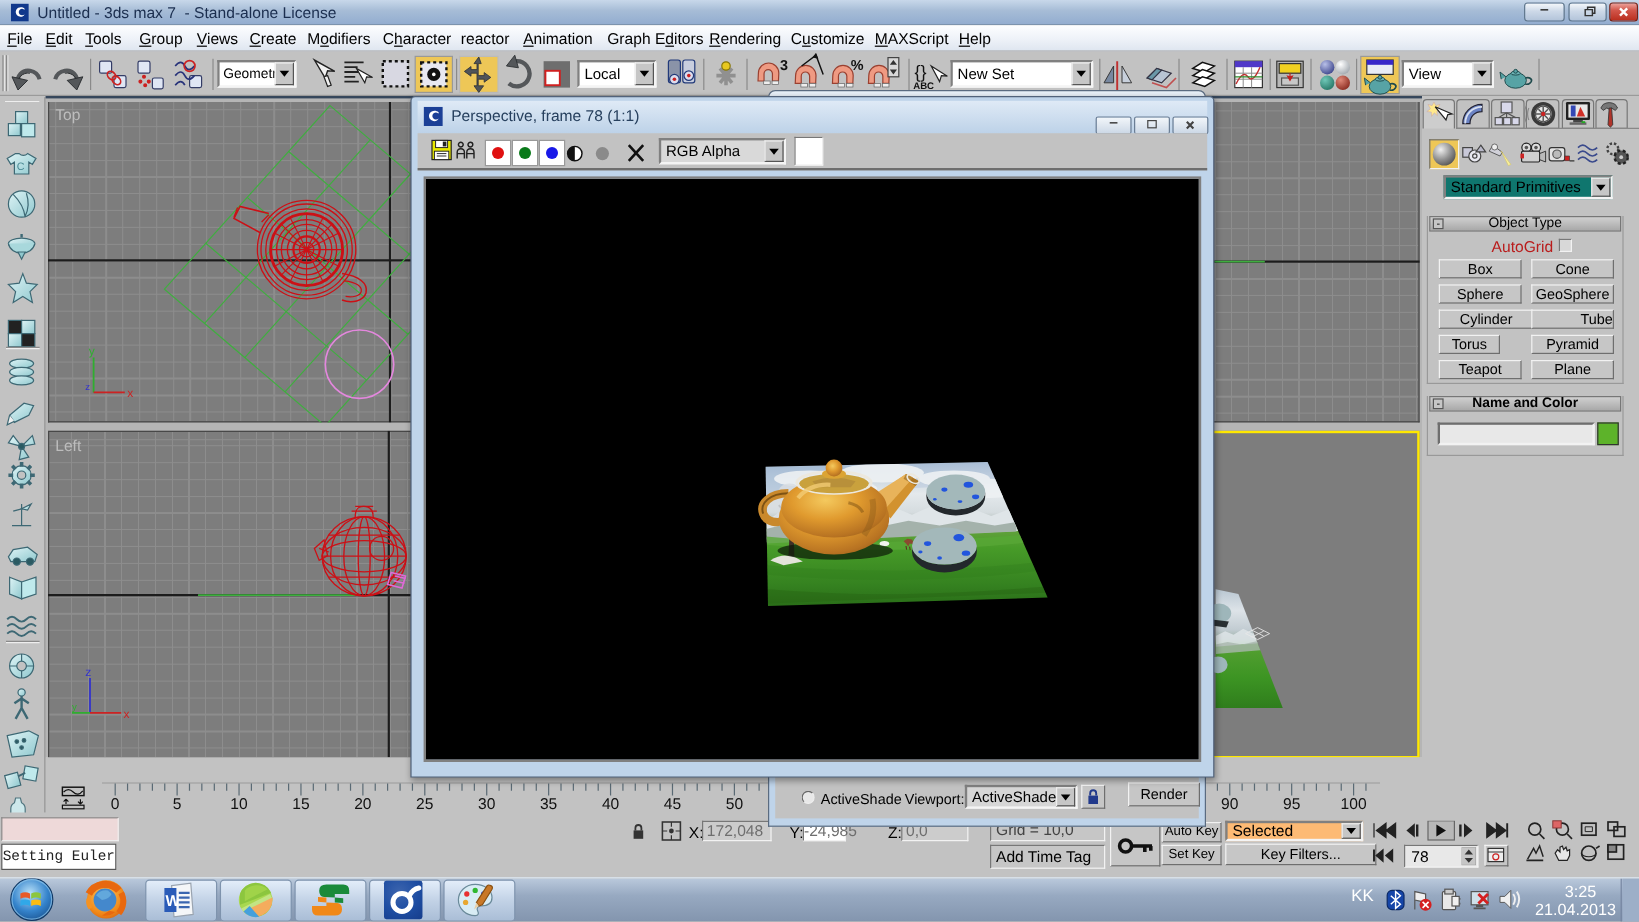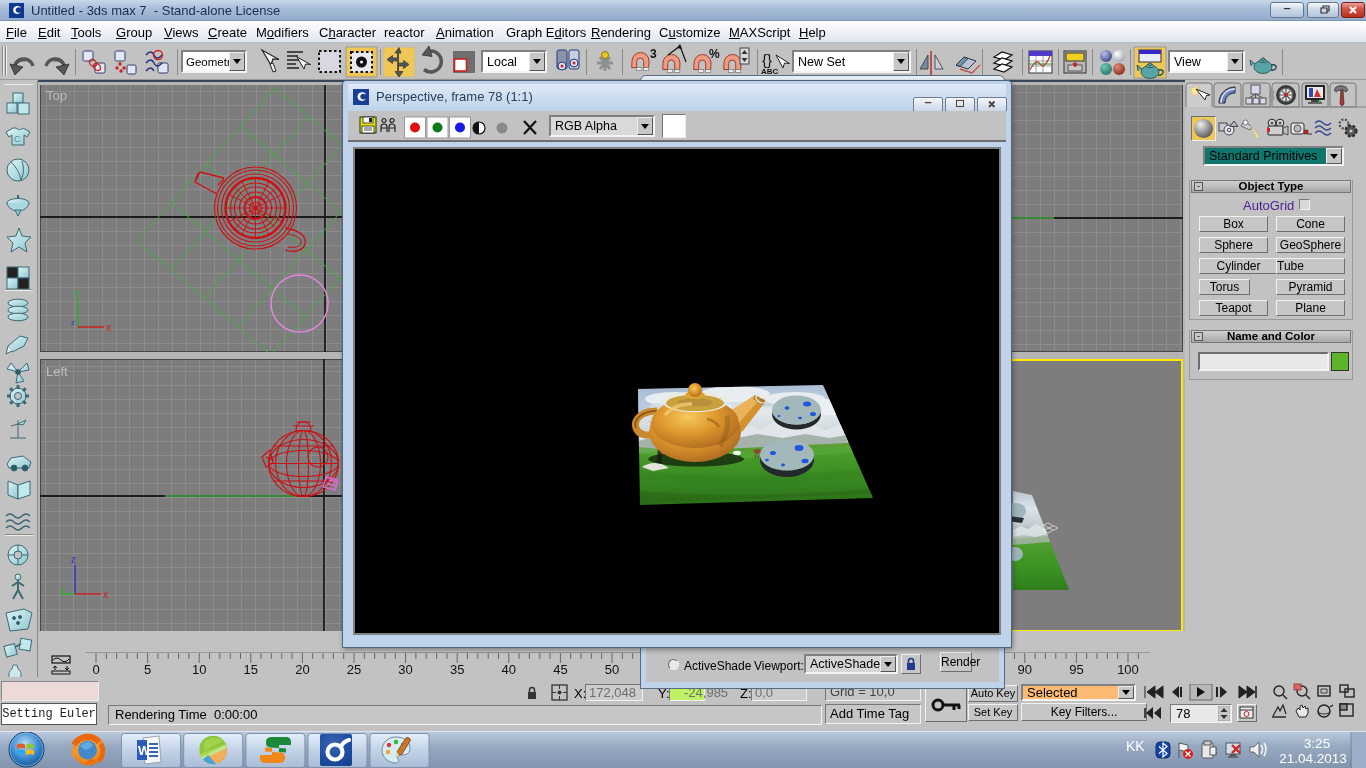--- a/index.html
+++ b/index.html
@@ -594,30 +594,30 @@
         <circle cx="13" cy="13" r="5.5" fill="none" stroke="#222" stroke-width="2" stroke-dasharray="2.5 2"></circle>
         <circle cx="13" cy="13" r="1.6" fill="#ccc"></circle>
     </g>
   </svg>
   <div class="combo abs" style="left:18px;top:66px;width:141px;height:20px;background:#0f766e">
       <span class="txt">Standard Primitives</span>
       <span class="arr"></span>
     </div>
 
   <div class="abs" style="left:4px;top:100px;width:164px;height:140px;border:1px solid #999;border-top:none"></div>
-  <div class="abs" style="left:6px;top:100px;width:160px;height:13px;background:linear-gradient(#d0d0d0,#a8a8a8);border:1px solid #777;font-size:11.5px;font-weight:bold;text-align:center;line-height:11px">Object Type</div>
+  <div class="abs" style="left:6px;top:100px;width:160px;height:13px;background:linear-gradient(#d0d0d0,#a8a8a8);border:1px solid #777;font-size:11.5px;font-weight:normal;text-align:center;line-height:11px">Object Type</div>
   <div class="abs" style="left:9px;top:102px;width:9px;height:9px;background:#c6c6c6;border:1px solid #555;line-height:6px;text-align:center;font-size:9px">-</div>
-  <span class="abs" style="left:58px;top:118px;color:#4c1d95">AutoGrid</span>
+  <span class="abs" style="left:58px;top:118px;color:#b91c1c">AutoGrid</span>
   <div class="abs sunk" style="left:114px;top:119px;width:11px;height:11px;background:#d8d8d8"></div>
   <div class="rais abs" style="left:14px;top:136px;width:69px;height:16px;text-align:center;line-height:14px;font-size:12px">Box</div>
   <div class="rais abs" style="left:91px;top:136px;width:69px;height:16px;text-align:center;line-height:14px;font-size:12px">Cone</div>
   <div class="rais abs" style="left:14px;top:157px;width:69px;height:16px;text-align:center;line-height:14px;font-size:12px">Sphere</div>
   <div class="rais abs" style="left:91px;top:157px;width:69px;height:16px;text-align:center;line-height:14px;font-size:12px">GeoSphere</div>
   <div class="rais abs" style="left:14px;top:178px;width:79px;height:16px;text-align:center;line-height:14px;font-size:12px">Cylinder</div>
-  <div class="rais abs" style="left:91px;top:178px;width:69px;height:16px;text-align:left;line-height:14px;font-size:12px">Tube</div>
+  <div class="rais abs" style="left:91px;top:178px;width:69px;height:16px;text-align:right;line-height:14px;font-size:12px">Tube</div>
   <div class="rais abs" style="left:14px;top:199px;width:51px;height:16px;text-align:center;line-height:14px;font-size:12px">Torus</div>
   <div class="rais abs" style="left:91px;top:199px;width:69px;height:16px;text-align:center;line-height:14px;font-size:12px">Pyramid</div>
   <div class="rais abs" style="left:14px;top:220px;width:69px;height:16px;text-align:center;line-height:14px;font-size:12px">Teapot</div>
   <div class="rais abs" style="left:91px;top:220px;width:69px;height:16px;text-align:center;line-height:14px;font-size:12px">Plane</div>
 
   <div class="abs" style="left:4px;top:250px;width:164px;height:50px;border:1px solid #999;border-top:none"></div>
   <div class="abs" style="left:6px;top:250px;width:160px;height:13px;background:linear-gradient(#d0d0d0,#a8a8a8);border:1px solid #777;font-size:11.5px;font-weight:bold;text-align:center;line-height:11px">Name and Color</div>
   <div class="abs" style="left:9px;top:252px;width:9px;height:9px;background:#c6c6c6;border:1px solid #555;line-height:6px;text-align:center;font-size:9px">-</div>
   <div class="abs" style="left:13px;top:272px;width:131px;height:19px;background:#e8e8e8;border:2px solid;border-color:#6e6e6e #f2f2f2 #f2f2f2 #6e6e6e"></div>
   <div class="abs" style="left:146px;top:272px;width:18px;height:19px;background:#5db32a;border:1px solid #333"></div>
@@ -630,21 +630,21 @@
     <span class="abs" style="left:38px;top:13px">ActiveShade</span>
     <span class="abs" style="left:108px;top:13px">Viewport:</span>
     <div class="combo abs" style="left:158px;top:8px;width:94px;height:20px;background:#d6d6d6">
         <span class="txt">ActiveShade</span>
         <span class="arr"></span>
       </div>
     <div class="rais abs" style="left:255px;top:8px;width:20px;height:20px"><svg width="18" height="18">
           <rect x="5" y="8" width="8" height="7" fill="#223a8c"></rect>
           <path d="M6.5 8V6a2.5 2.5 0 015 0v2" fill="none" stroke="#223a8c" stroke-width="1.6"></path>
         </svg></div>
-    <div class="rais abs" style="left:294px;top:6px;width:32px;height:20px;text-align:left;line-height:18px">Render</div>
+    <div class="rais abs" style="left:294px;top:6px;width:60px;height:20px;text-align:center;line-height:18px">Render</div>
   </div>
 </div>
 
 <div class="abs" id="vfb" style="z-index:30;left:342px;top:80px;width:670px;height:568px;background:#bfd4ea;border:1px solid #51627a;border-radius:4px 4px 0 0;box-shadow:1px 2px 5px rgba(0,0,0,.35)">
   <div class="abs" style="left:5px;top:3px;right:5px;height:27px;background:linear-gradient(#dfeaf6,#bdd2e8)">
     <svg class="abs" style="left:5px;top:5px" width="16" height="16">
         <rect width="16" height="16" fill="#1b3f96"></rect>
         <path d="M12.5 4.5c-2.2-2-6-1.6-7.4.9-1.3 2.2-.4 5.1 2 6.1 2 1 4.6.3 5.5-1.7-1.3 1-3.5 1-4.6-.3s-.9-3.2.4-4.2c1.1-.9 2.9-.8 3.8.2.5-.3.4-.8.3-1z" fill="#fff"></path>
       </svg>
     <span class="abs" style="left:28px;top:5px;color:#27405e;font-size:13px">Perspective, frame 78 (1:1)</span>
@@ -934,32 +934,31 @@
       <path d="M3 14l0-4M3 10l-2 2M3 10l2 2M15 10l0 4M15 14l-2-2M15 14l2-2" stroke="#111"></path>
       <rect x="0" y="15" width="18" height="3" fill="none" stroke="#111"></rect>
     </g>
 
   </svg>
 </div>
 
 <div class="abs" id="statusbar" style="z-index:6;left:0;top:679px;width:1366px;height:52px;background:#c2c2c2">
   <div class="abs" style="left:1px;top:2px;width:98px;height:20px;background:#eed9d9;border:1px solid;border-color:#888 #eee #eee #888"></div>
   <div class="abs" style="left:1px;top:24px;width:96px;height:22px;background:#fff;border:1px solid #555;font-family:'Liberation Mono',monospace;font-size:12px;line-height:20px;text-align:center;color:#222">Setting&nbsp;Euler</div>
-  <div class="abs sunk" style="left:108px;top:26px;width:714px;height:20px;background:#c6c6c6;line-height:18px;padding-left:6px">Rendering Time&nbsp; 0:00:00</div>
   <svg class="abs" style="left:526px;top:5px" width="48" height="18">
     <rect x="2" y="8" width="8" height="7" fill="#333"></rect>
       <path d="M3.5 8V6a2.5 2.5 0 015 0v2" fill="none" stroke="#333" stroke-width="1.5"></path>
     <rect x="26" y="1" width="15" height="15" fill="none" stroke="#333" stroke-width="1.3"></rect>
       <circle cx="33.5" cy="8.5" r="2" fill="#333"></circle>
       <path d="M33.5 1v4M33.5 12v4M26 8.5h4M37 8.5h4" stroke="#333"></path>
   </svg>
   <span class="abs" style="left:574px;top:7px">X:</span>
   <div class="abs sunk" style="left:585px;top:5px;width:58px;height:17px;background:#cccccc;color:#6e6e6e;line-height:15px;padding-left:3px">172,048</div>
   <span class="abs" style="left:658px;top:7px">Y:</span>
-  <div class="abs sunk" style="left:669px;top:5px;width:36px;height:17px;background:#bef264;color:#6e6e6e;line-height:15px;padding-left:14px">-24,985</div>
+  <div class="abs sunk" style="left:669px;top:5px;width:36px;height:17px;background:#ffffff;color:#6e6e6e;line-height:15px;padding-left:0">-24,985</div>
   <span class="abs" style="left:740px;top:7px">Z:</span>
   <div class="abs sunk" style="left:751px;top:5px;width:56px;height:17px;background:#cccccc;color:#6e6e6e;line-height:15px;padding-left:3px">0,0</div>
   <div class="abs sunk" style="left:825px;top:4px;width:96px;height:18px;background:#c6c6c6;line-height:16px;padding-left:4px;color:#444">Grid = 10,0</div>
   <div class="abs sunk" style="left:825px;top:25px;width:96px;height:20px;background:#c6c6c6;line-height:18px;padding-left:4px">Add Time Tag</div>
   <div class="rais abs" style="left:925px;top:9px;width:42px;height:34px">
     <svg width="40" height="32">
         <g transform="translate(6,9)">
           <circle cx="6" cy="7" r="5" fill="none" stroke="#111" stroke-width="3"></circle>
           <path d="M10 7h18M22 7v5M27 7v4" stroke="#111" stroke-width="3"></path>
         </g>

